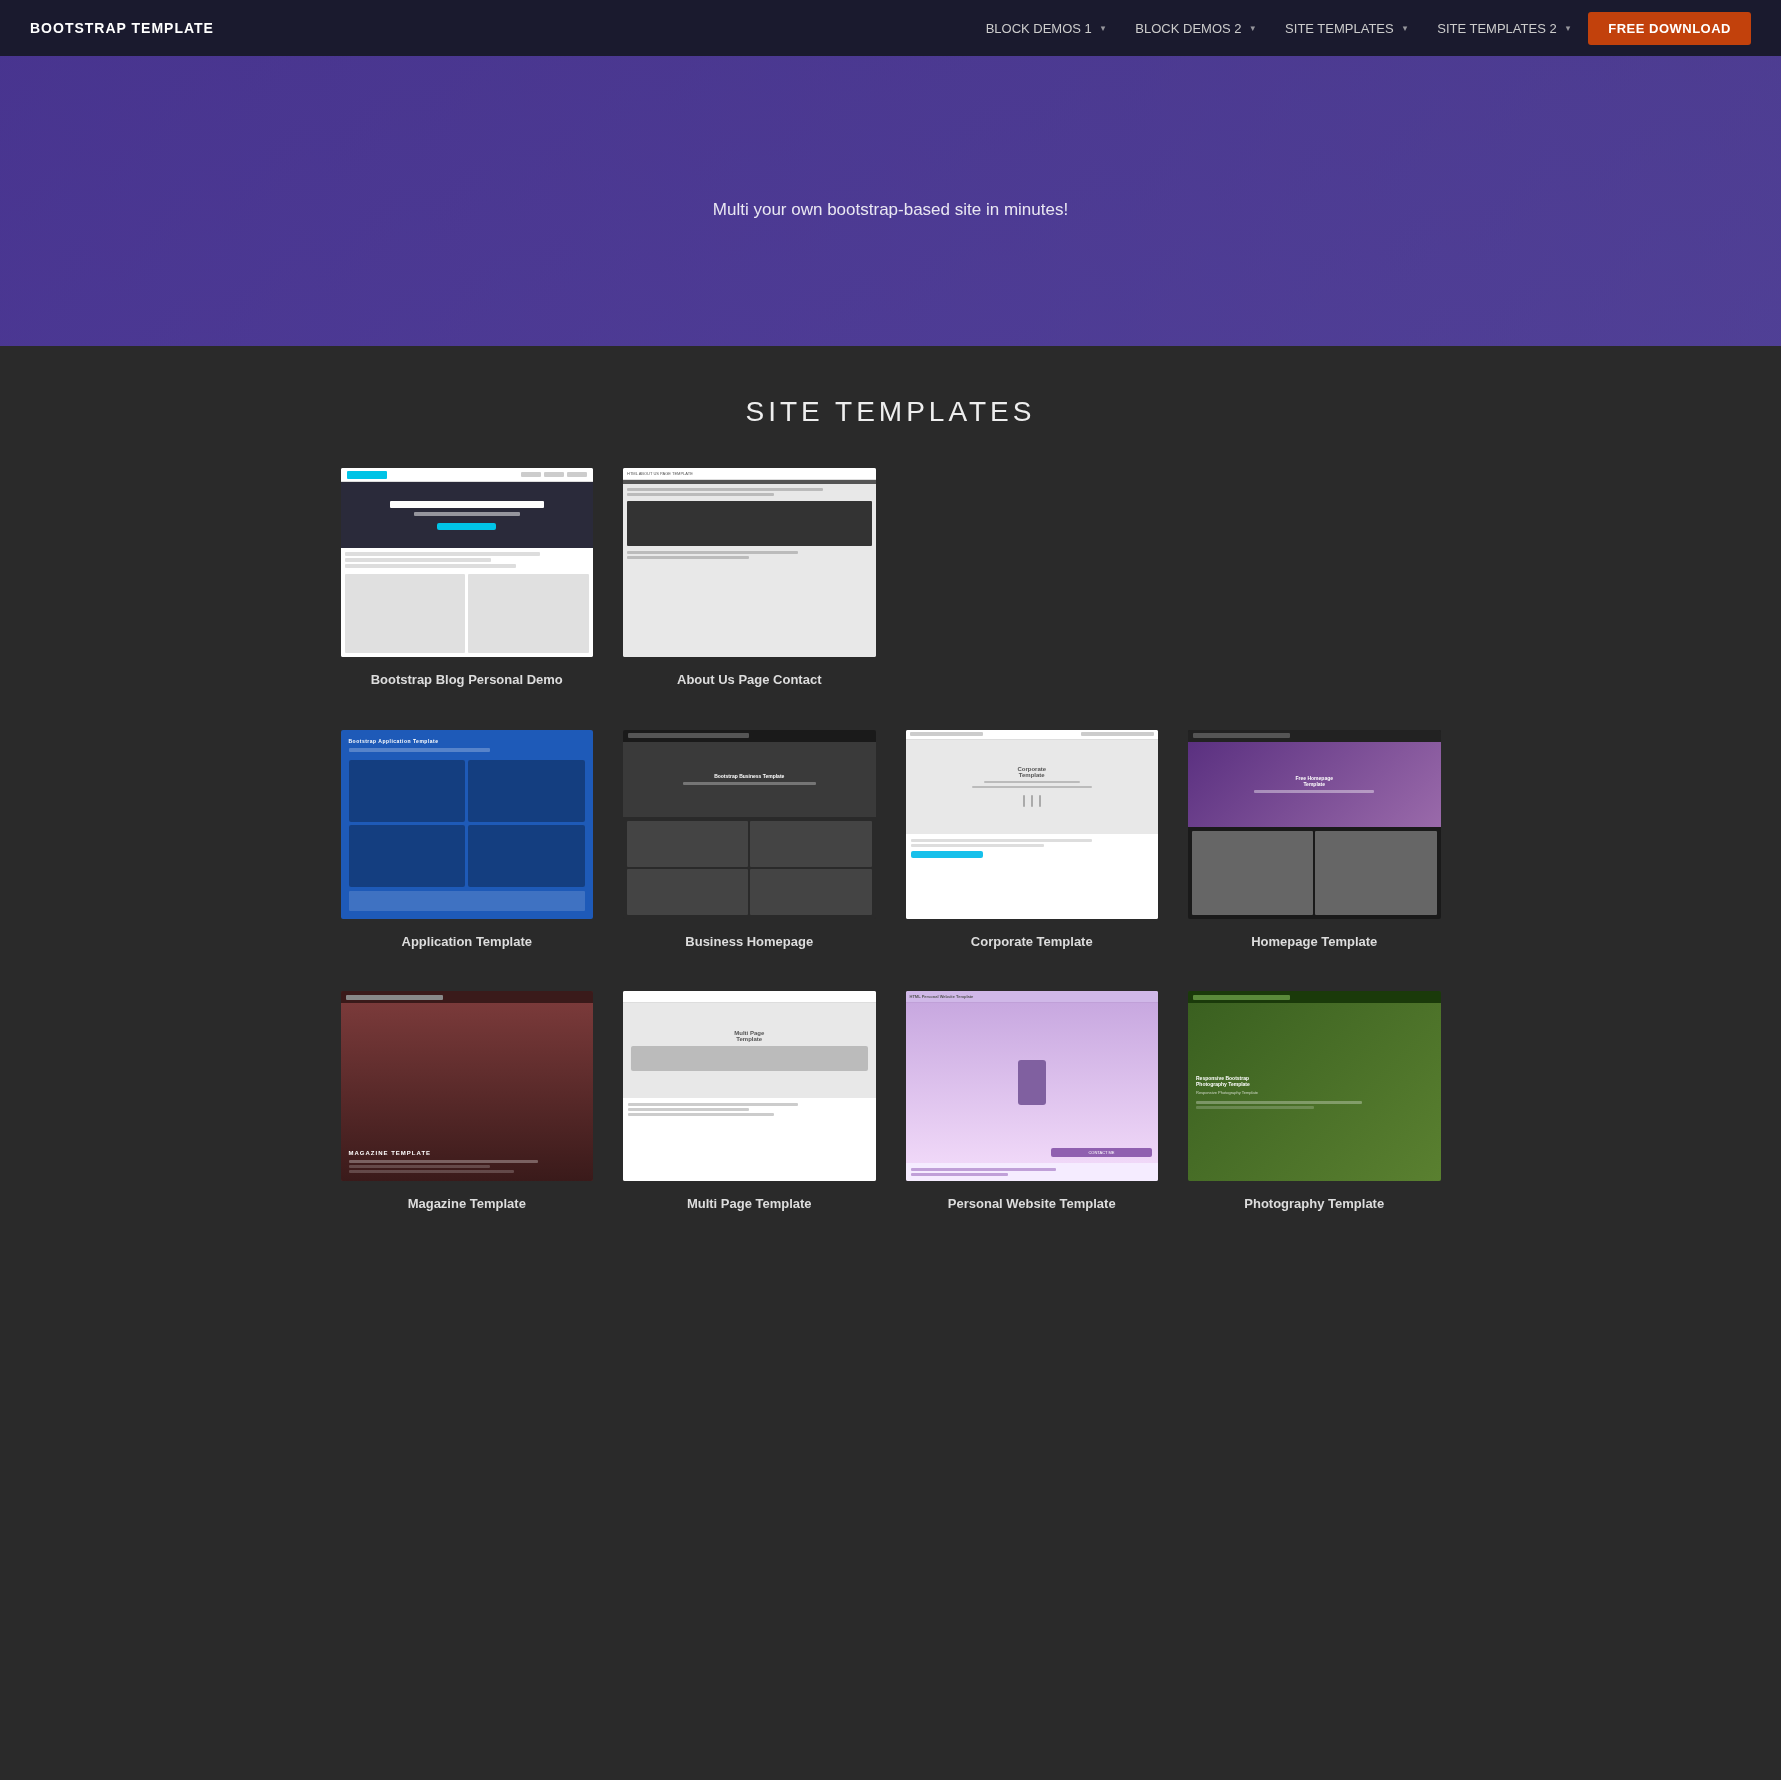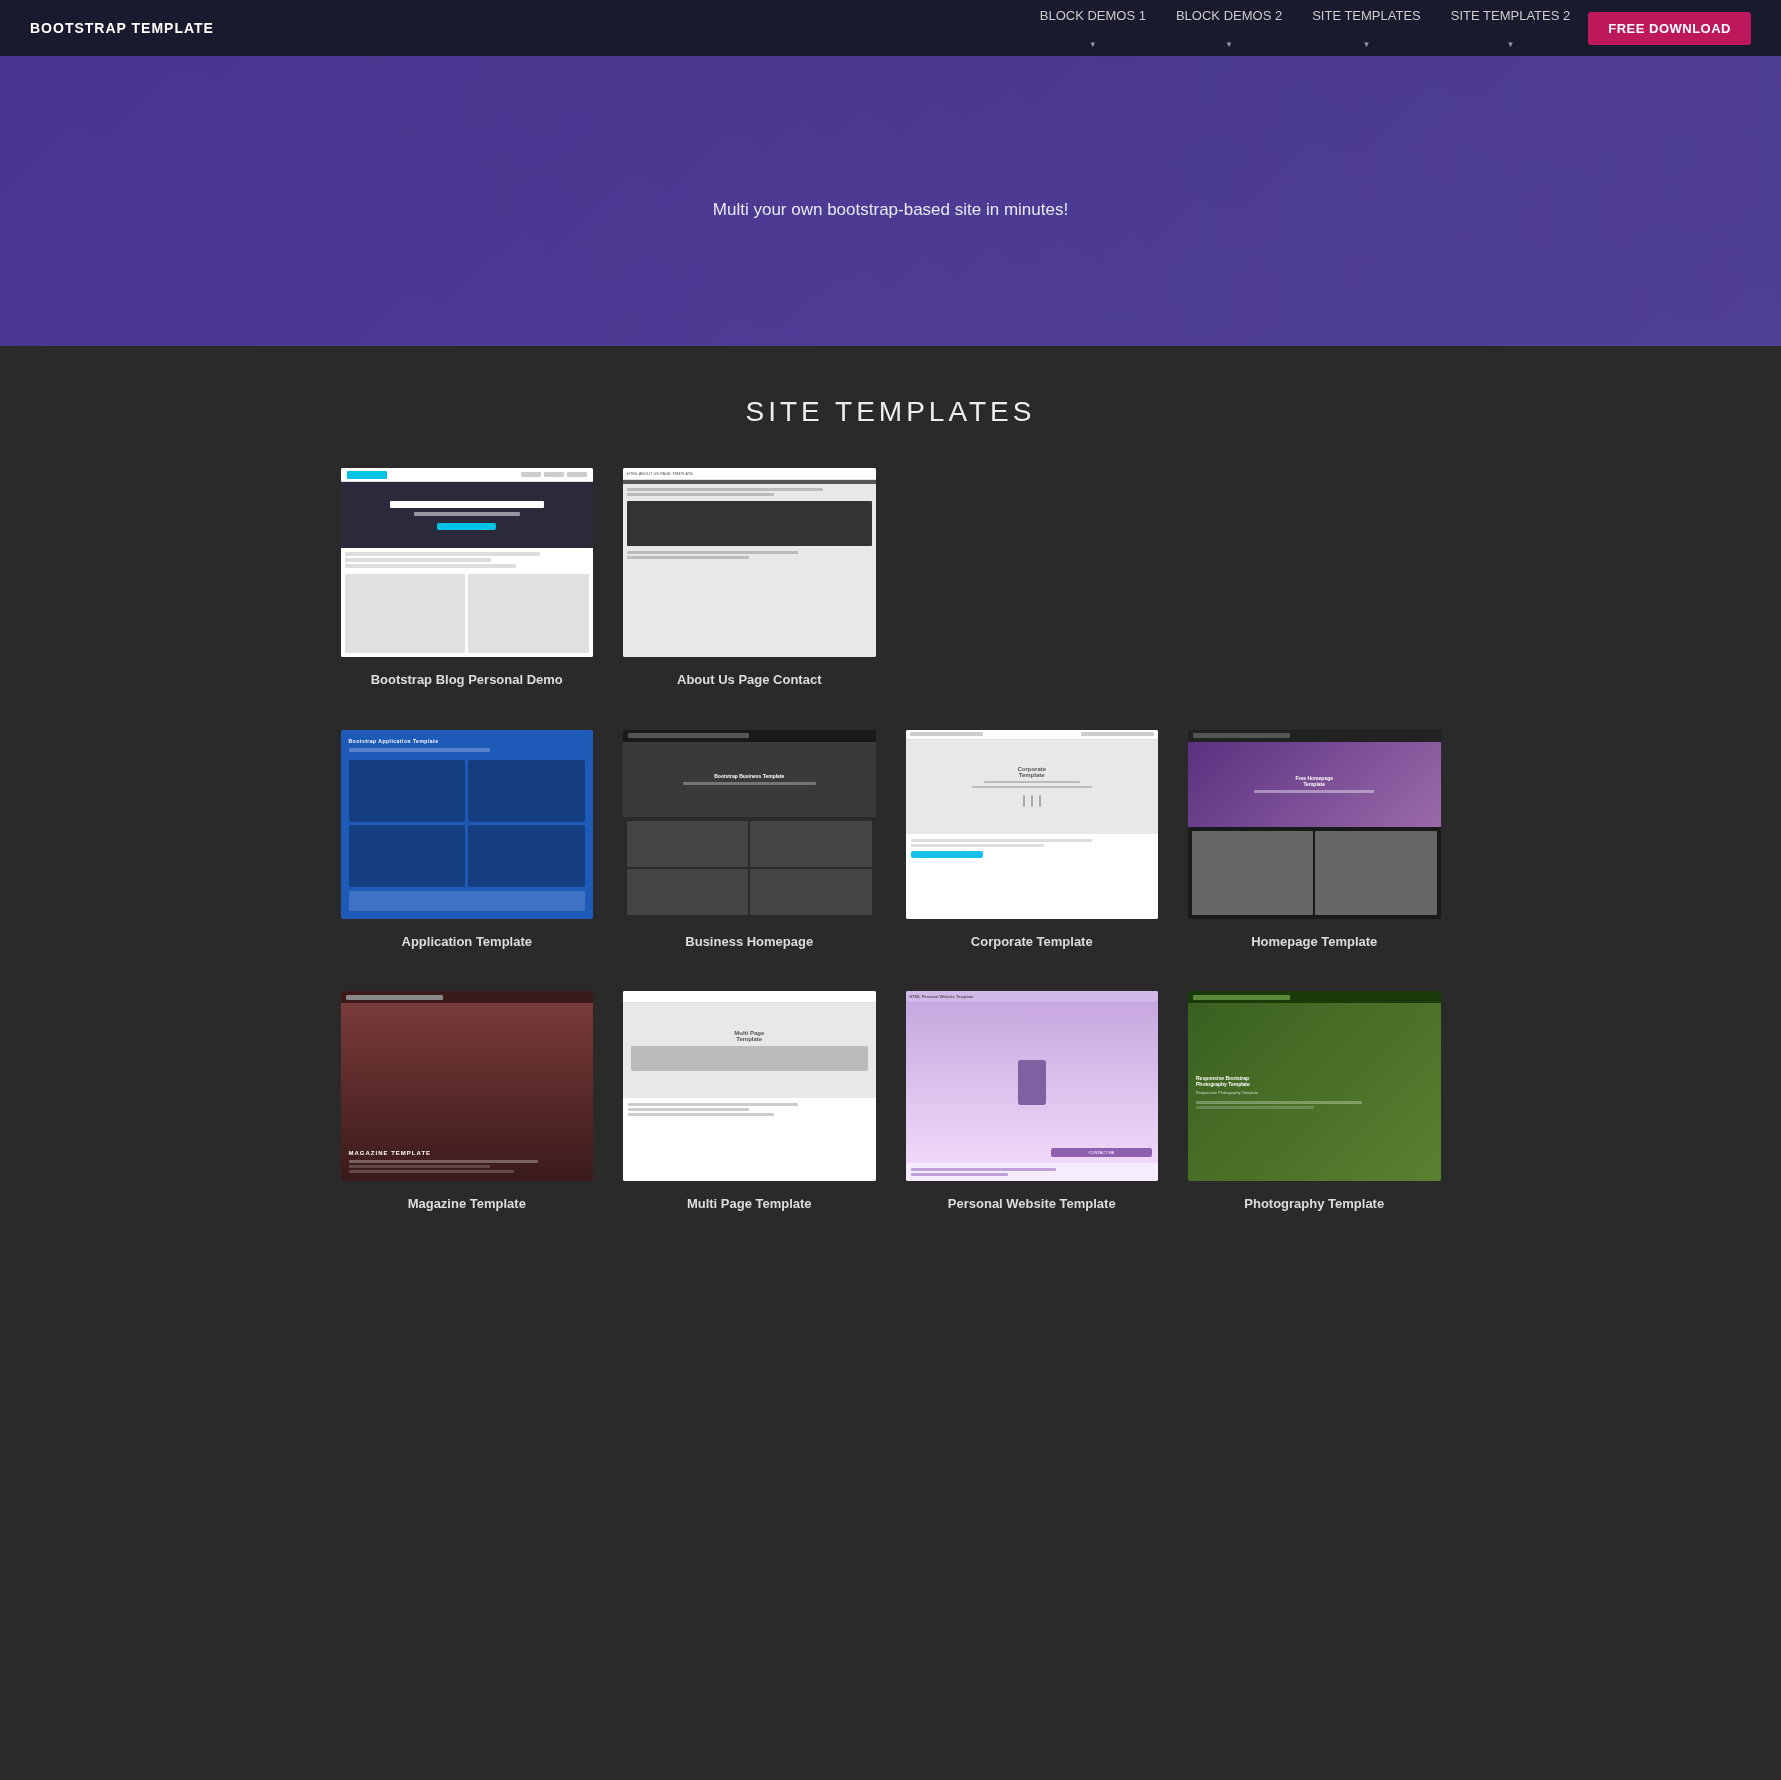--- a/index.html
+++ b/index.html
@@ -25,34 +25,33 @@
       text-transform: uppercase;
     }
     .navbar-nav {
       display: flex;
       align-items: center;
       gap: 6px;
     }
     .nav-item {
       display: flex;
       align-items: center;
-      gap: 16px;
+      gap: 9px;
       padding: 8px 12px;
       font-size: 13px;
       color: #ccc;
       cursor: pointer;
       white-space: nowrap;
-      flex-direction: column;
     }
     .nav-item .caret {
       font-size: 9px;
       opacity: 0.7;
     }
     .btn-download {
-      background: #be185d;
+      background: #c2410c;
       color: #fff;
       border: none;
       padding: 9px 20px;
       font-size: 13px;
       font-weight: bold;
       cursor: pointer;
       border-radius: 3px;
       text-transform: uppercase;
       letter-spacing: 0.5px;
     }

